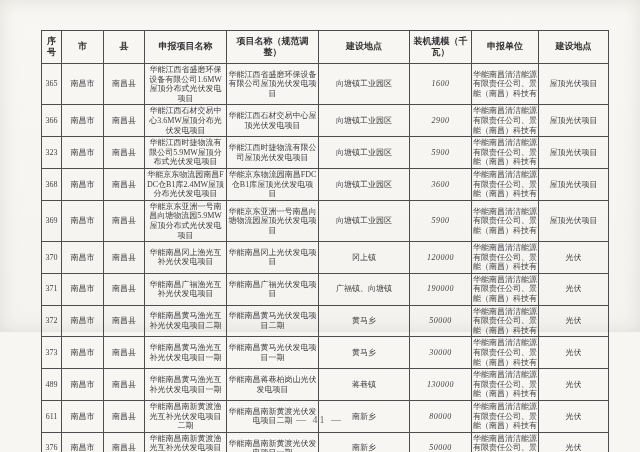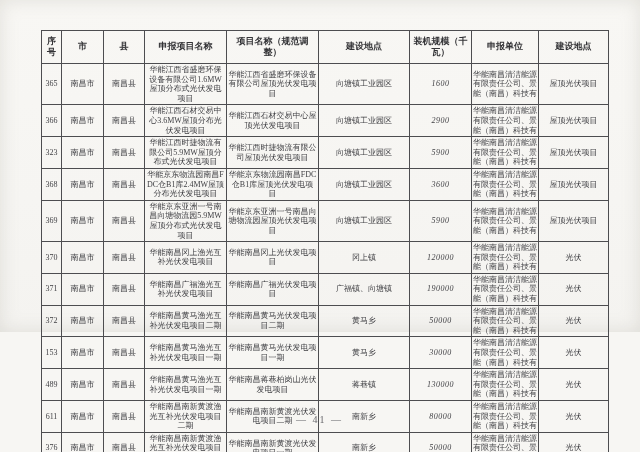--- a/index.html
+++ b/index.html
@@ -174,21 +174,21 @@
           <td data-name="cell-city">南昌市</td>
           <td data-name="cell-county">南昌县</td>
           <td data-name="cell-declared">华能南昌黄马渔光互补光伏发电项目二期</td>
           <td data-name="cell-name">华能南昌黄马光伏发电项目二期</td>
           <td data-name="cell-location">黄马乡</td>
           <td data-name="cell-capacity">50000</td>
           <td data-name="cell-unit">华能南昌清洁能源有限责任公司、景能（南昌）科技有</td>
           <td data-name="cell-type">光伏</td>
         </tr>
         <tr data-name="table-row">
-          <td data-name="cell-no">153</td>
+          <td data-name="cell-no">373</td>
           <td data-name="cell-city">南昌市</td>
           <td data-name="cell-county">南昌县</td>
           <td data-name="cell-declared">华能南昌黄马渔光互补光伏发电项目一期</td>
           <td data-name="cell-name">华能南昌黄马光伏发电项目一期</td>
           <td data-name="cell-location">黄马乡</td>
           <td data-name="cell-capacity">30000</td>
           <td data-name="cell-unit">华能南昌清洁能源有限责任公司、景能（南昌）科技有</td>
           <td data-name="cell-type">光伏</td>
         </tr>
         <tr data-name="table-row">

